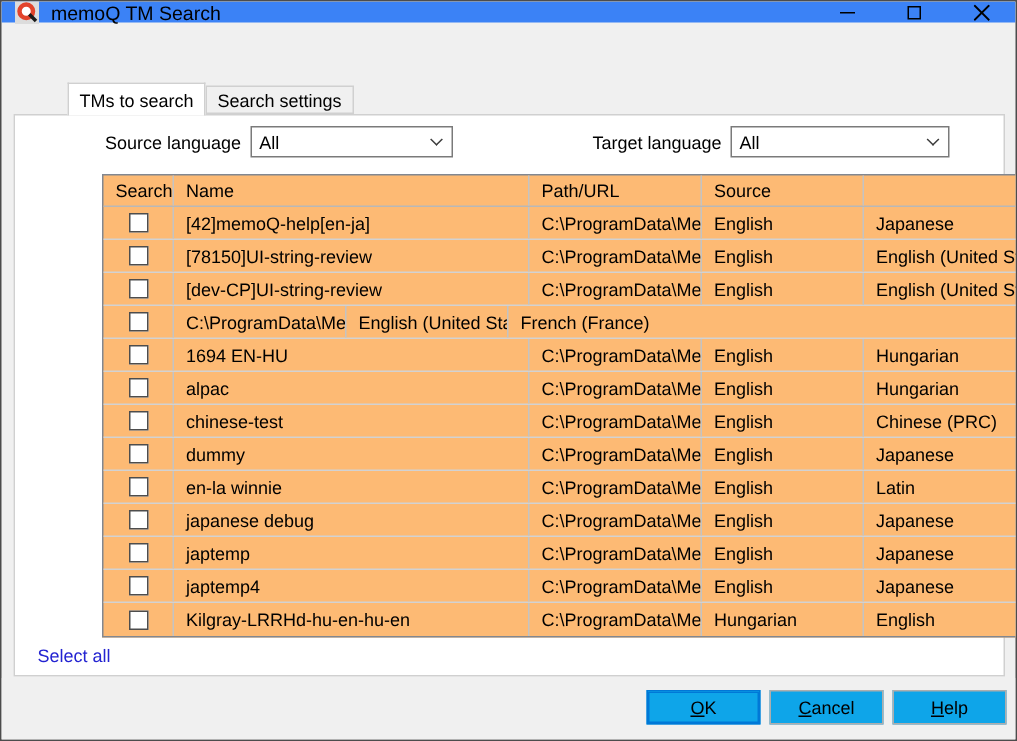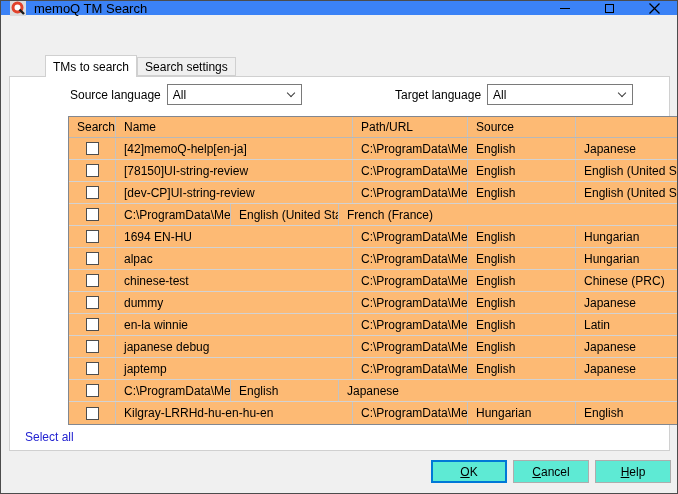--- a/index.html
+++ b/index.html
@@ -52,21 +52,21 @@
   .sb-arrow{position:absolute;left:0;width:17px;height:17px;display:flex;align-items:center;justify-content:center;}
   .sb-up{top:0;}
   .sb-down{bottom:0;}
   .chev-up-g{width:6px;height:6px;border-left:1.5px solid #5a5a5a;border-top:1.5px solid #5a5a5a;transform:rotate(45deg);margin-top:3px;}
   .chev-down-g{width:6px;height:6px;border-right:1.5px solid #5a5a5a;border-bottom:1.5px solid #5a5a5a;transform:rotate(45deg);margin-bottom:3px;}
   .sb-thumb{position:absolute;left:0;top:17px;width:17px;height:72px;background:#cdcdcd;}
   
   .select-all{position:absolute;left:15px;top:353px;color:#2323d1;cursor:pointer;}
   
   .footer{position:absolute;left:0;right:0;top:451px;bottom:0;background:#f0f0f0;display:flex;justify-content:flex-end;align-items:flex-start;padding:8px 6px 0 0;gap:6px;}
-  .btn{width:76px;height:23px;background:#5eead4;border:1px solid #adadad;display:flex;align-items:center;justify-content:center;font-size:12px;}
+  .btn{width:76px;height:23px;background:#0ea5e9;border:1px solid #adadad;display:flex;align-items:center;justify-content:center;font-size:12px;}
   .btn.default{border:1px solid #0078d7;box-shadow:inset 0 0 0 1px #0078d7;}
   .ak{text-decoration:underline;}
 </style>
 </head>
 <body>
 
 <div class="window">
 
   <div class="titlebar">
     <svg class="app-icon" viewBox="0 0 16 16">
@@ -221,20 +221,21 @@
             </div>
             <div class="cell w-name">japtemp</div>
             <div class="cell w-path">C:\ProgramData\Me...</div>
             <div class="cell w-source">English</div>
             <div class="cell w-target">Japanese</div>
           </div>
           <div class="trow">
             <div class="cell w-search c-center">
               <span class="checkbox"></span>
             </div>
+            <div class="cell w-name">japtemp4</div>
             <div class="cell w-path">C:\ProgramData\Me...</div>
             <div class="cell w-source">English</div>
             <div class="cell w-target">Japanese</div>
           </div>
           <div class="trow">
             <div class="cell w-search c-center">
               <span class="checkbox"></span>
             </div>
             <div class="cell w-name">Kilgray-LRRHd-hu-en-hu-en</div>
             <div class="cell w-path">C:\ProgramData\Me...</div>

